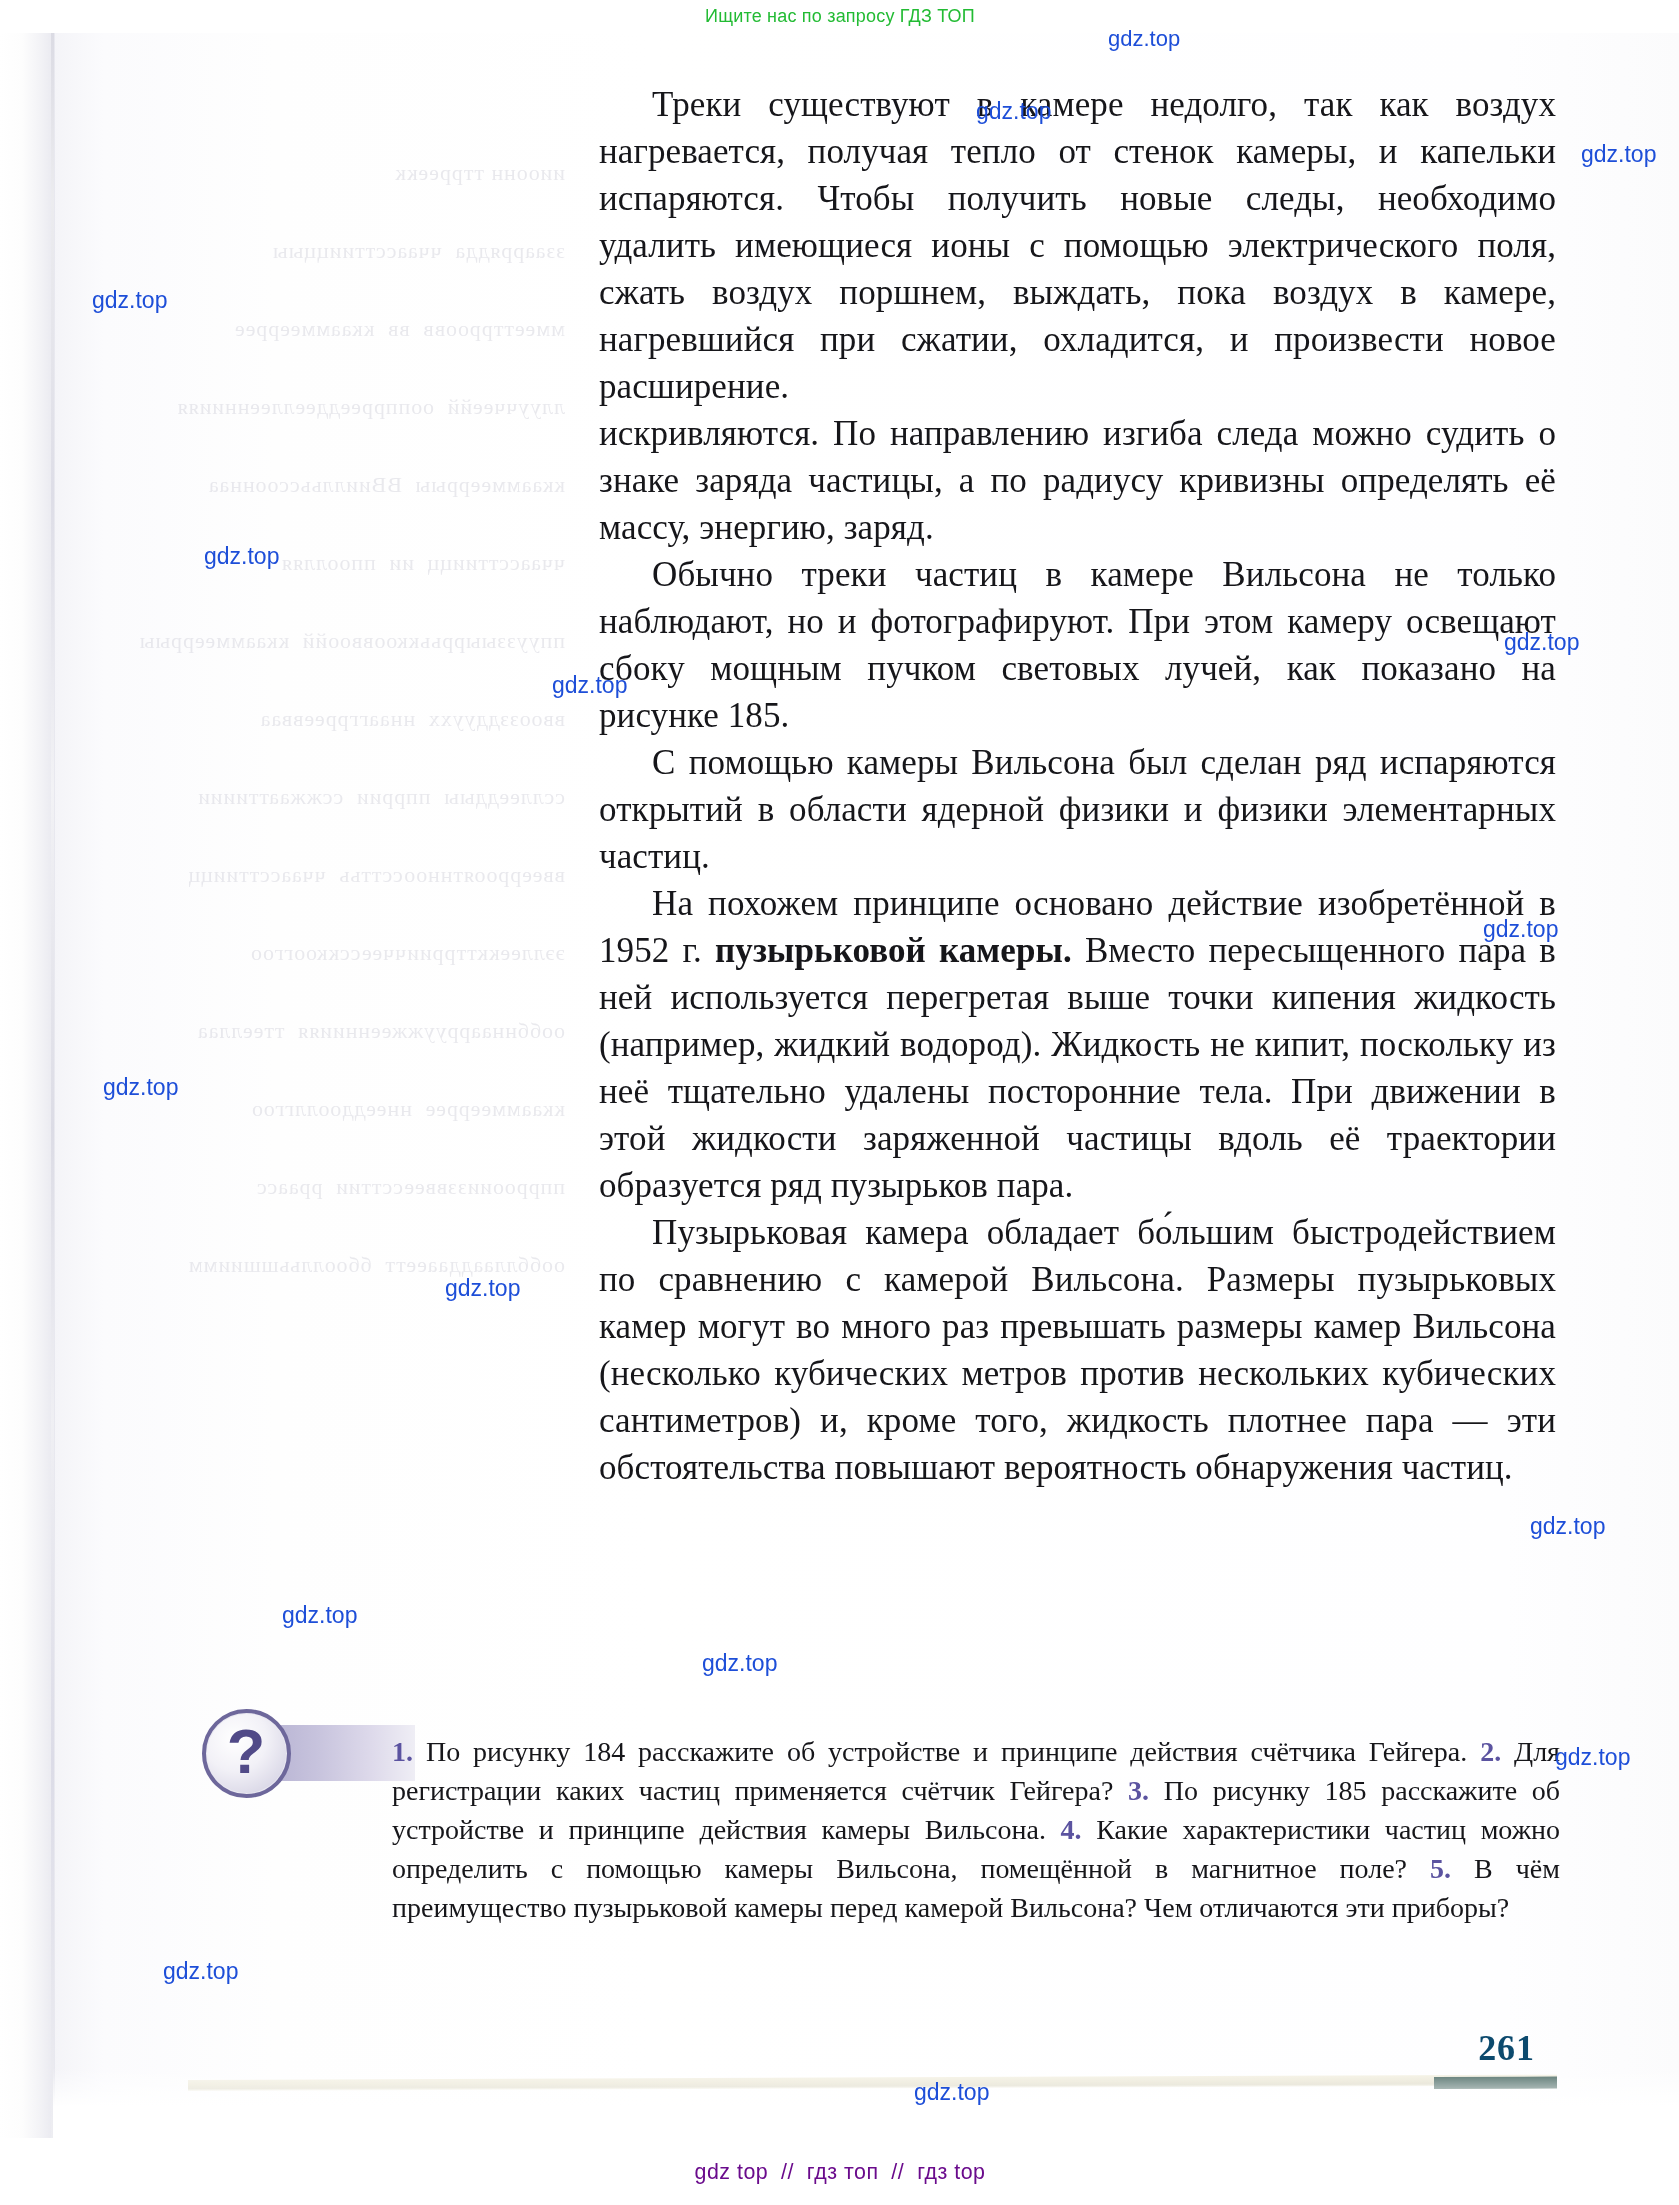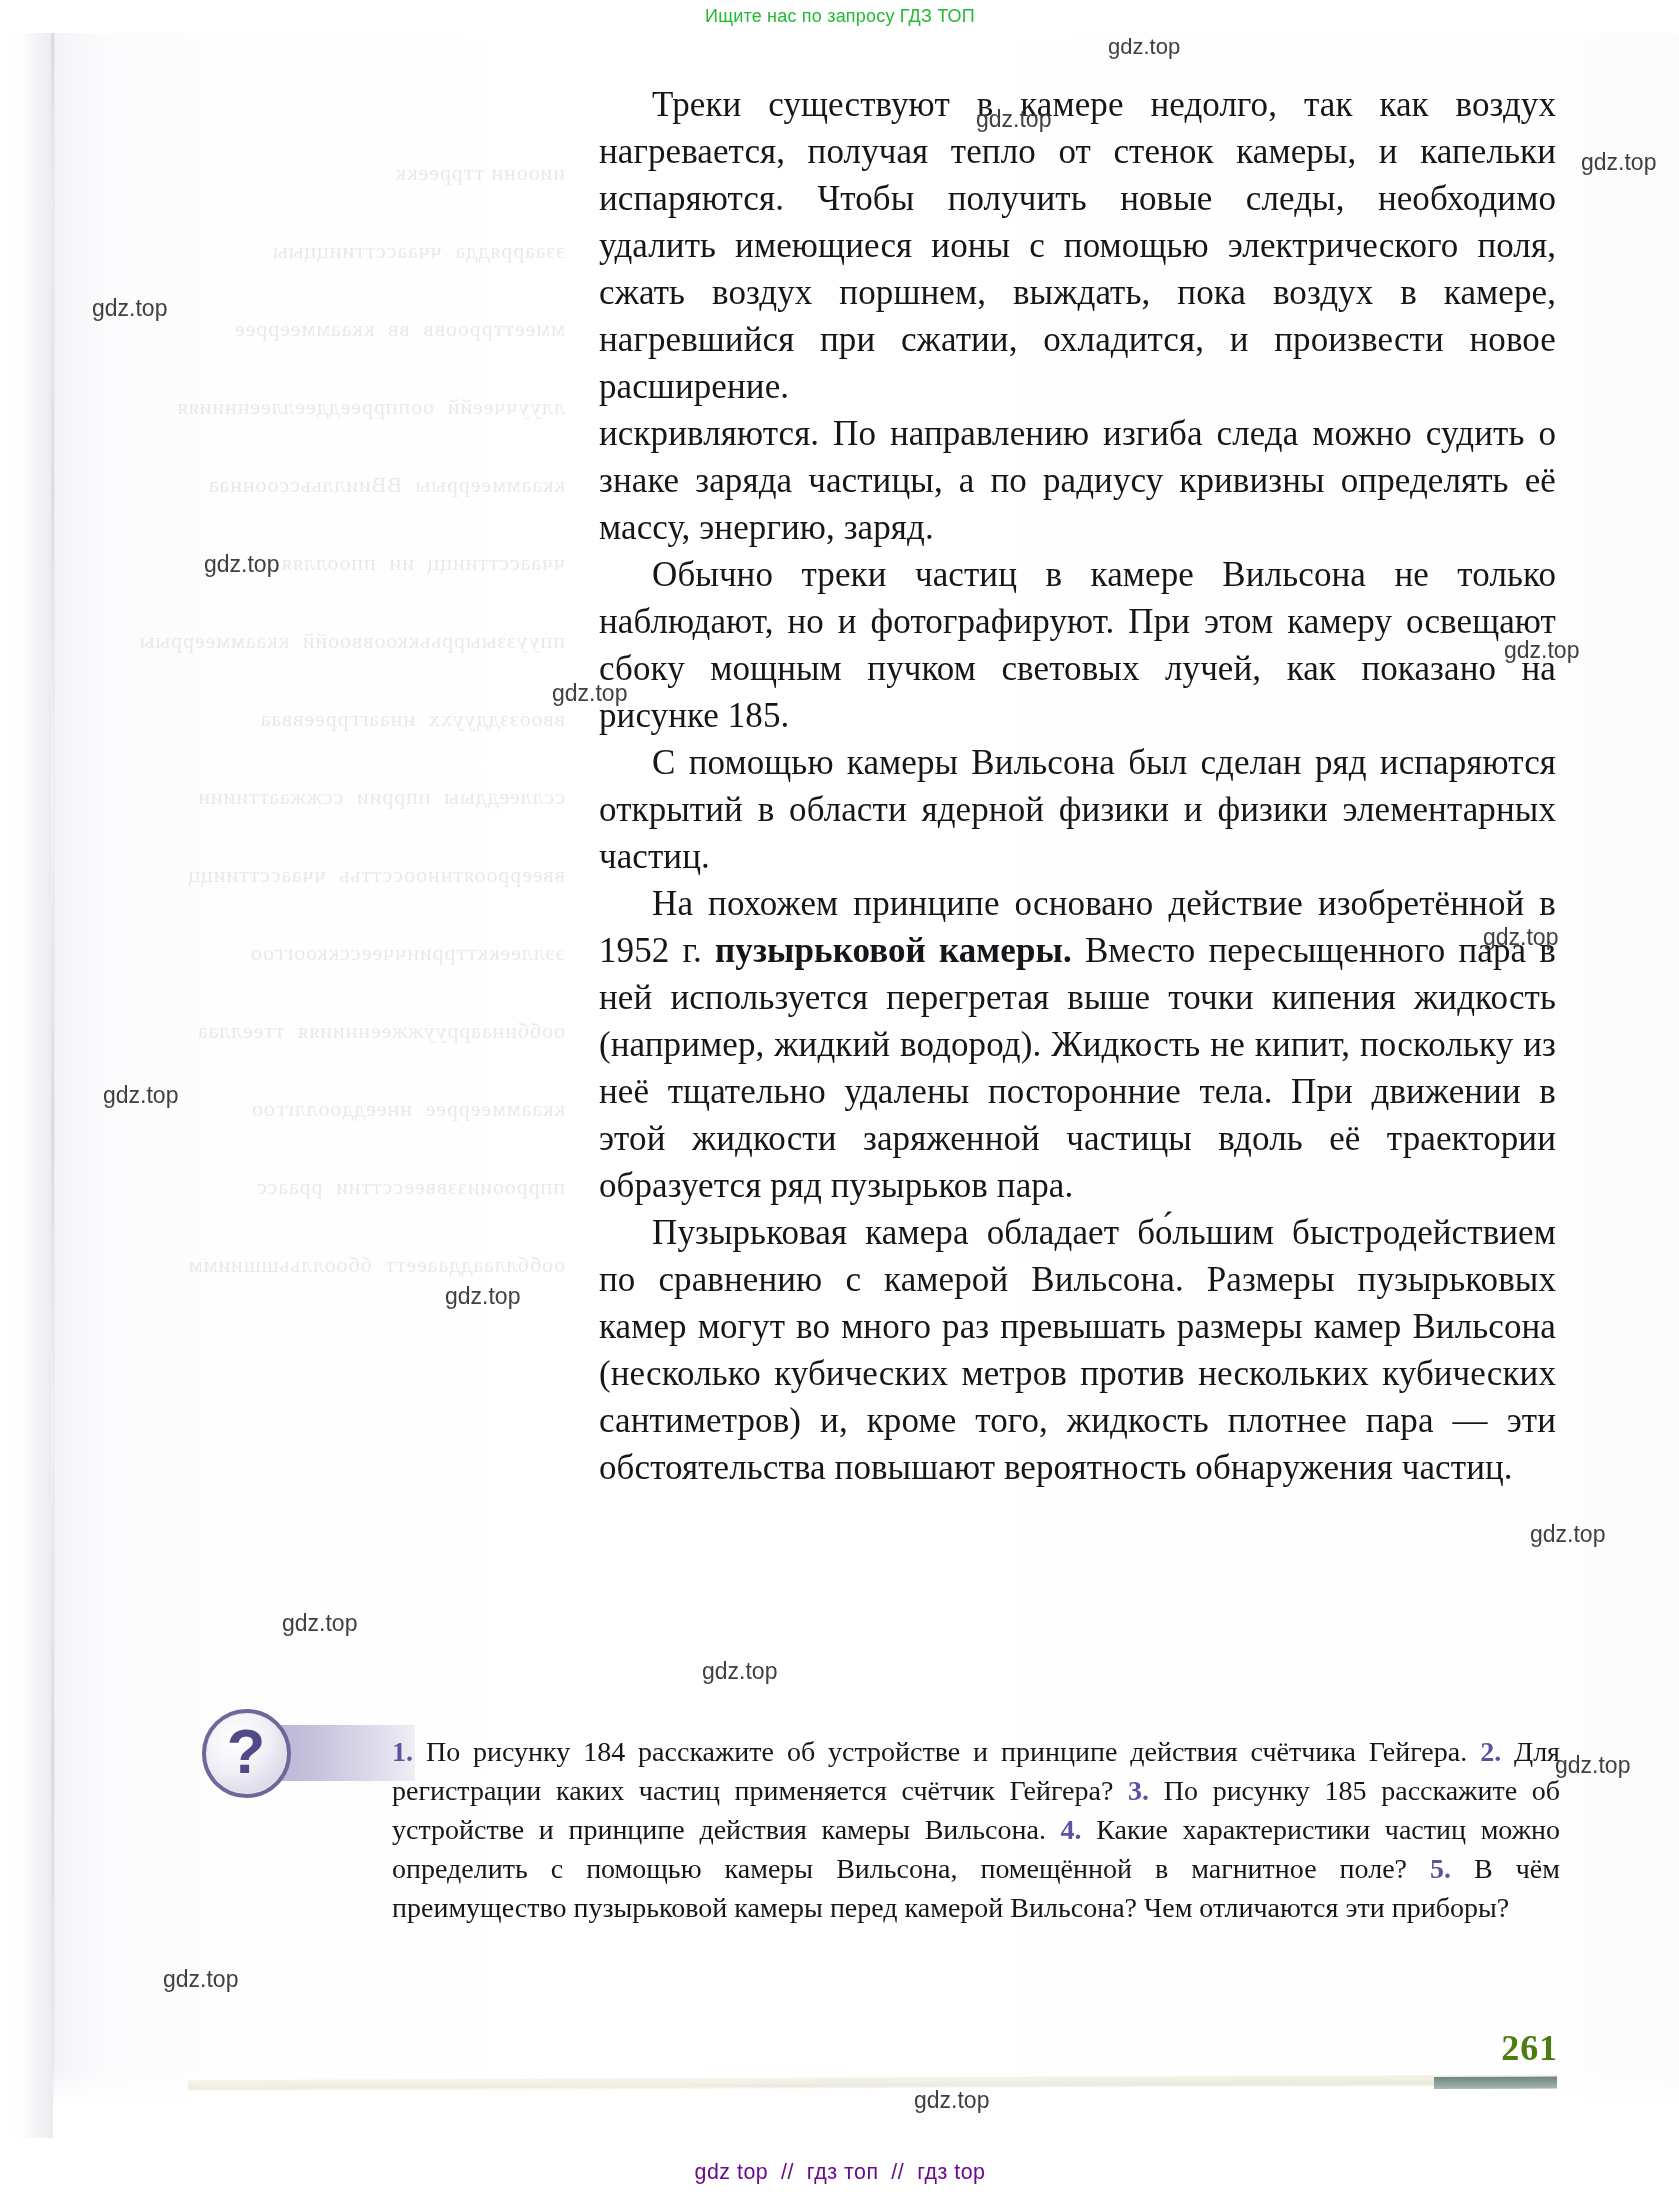--- a/index.html
+++ b/index.html
@@ -194,37 +194,36 @@
     height: 12px;
     background: #41625c;
     transform: rotate(-0.22deg);
     transform-origin: left center;
   }
   .page-number {
     position: absolute;
     left: 1455px;
     top: 1994px;
     width: 103px;
-    text-align: right;
+    text-align: center;
     font-family: "Liberation Serif", "DejaVu Serif", serif;
     font-size: 36px;
     font-weight: bold;
-    color: #4d7c0f;
+    color: #0c4a6e;
     letter-spacing: 0.9px;
   }
 
   
   .wm {
     position: absolute;
     font-family: "Liberation Sans", "DejaVu Sans", sans-serif;
     font-size: 22px;
-    color: #404040;
+    color: #1d4ed8;
     white-space: nowrap;
     user-select: none;
-    margin-top: 8px;
   }
 
   
   .bottom-strip {
     position: absolute;
     left: 0;
     top: 2138px;
     width: 1680px;
     height: 68px;
     background: #ffffff;

